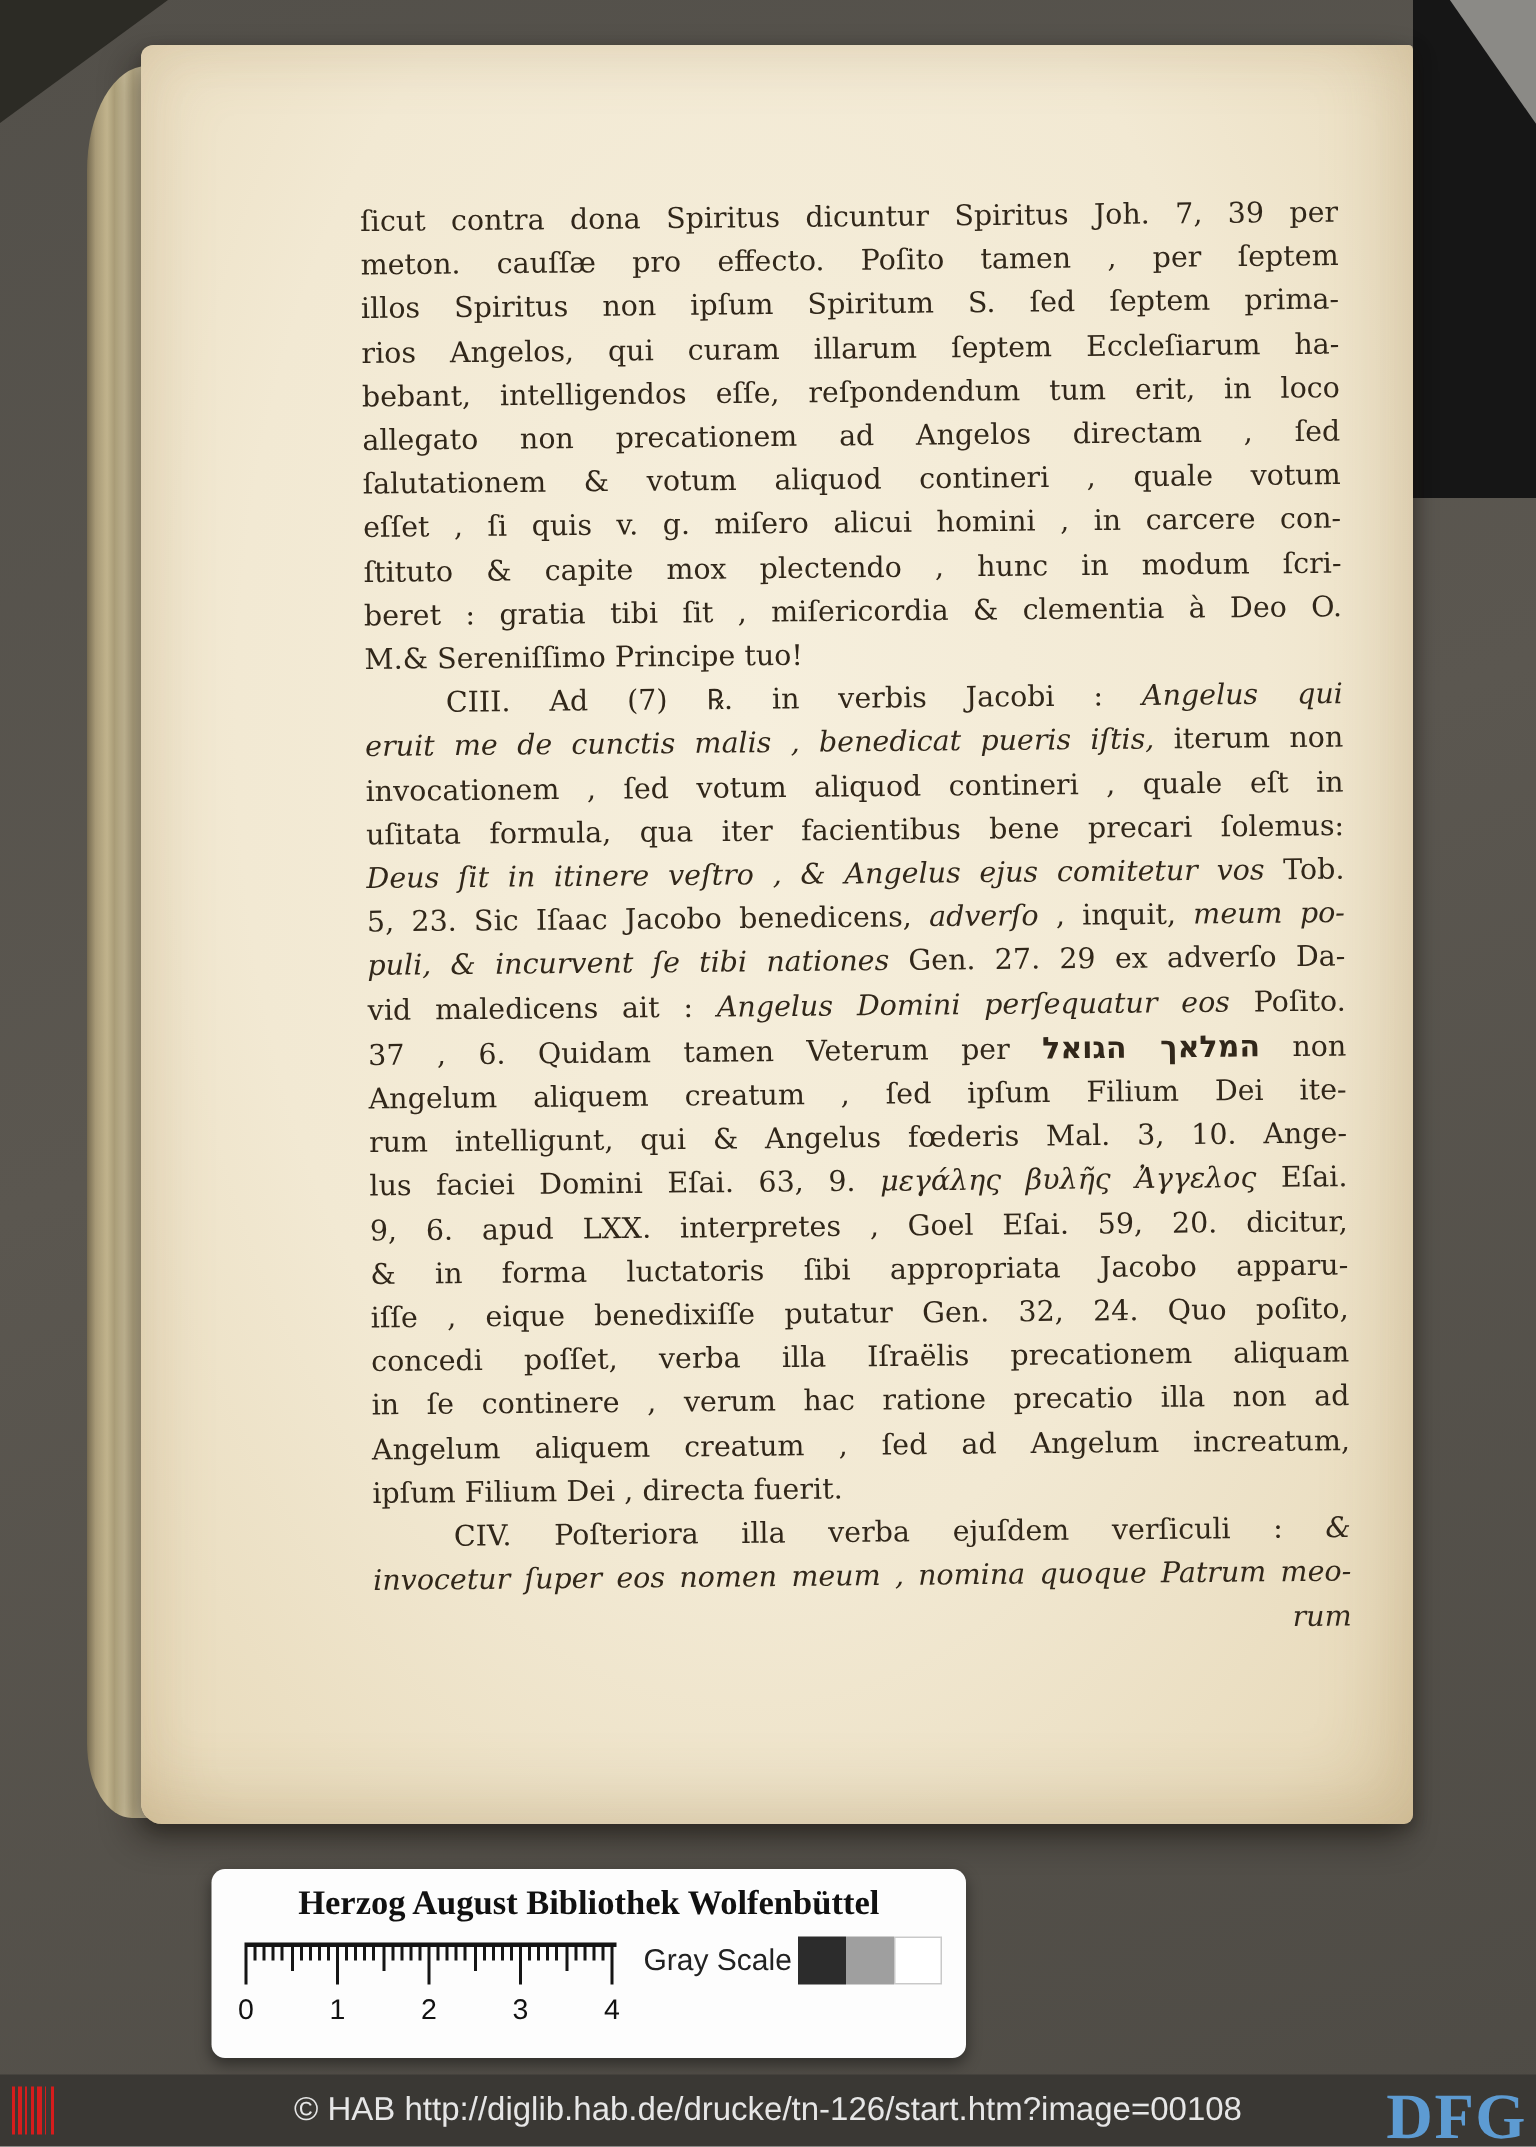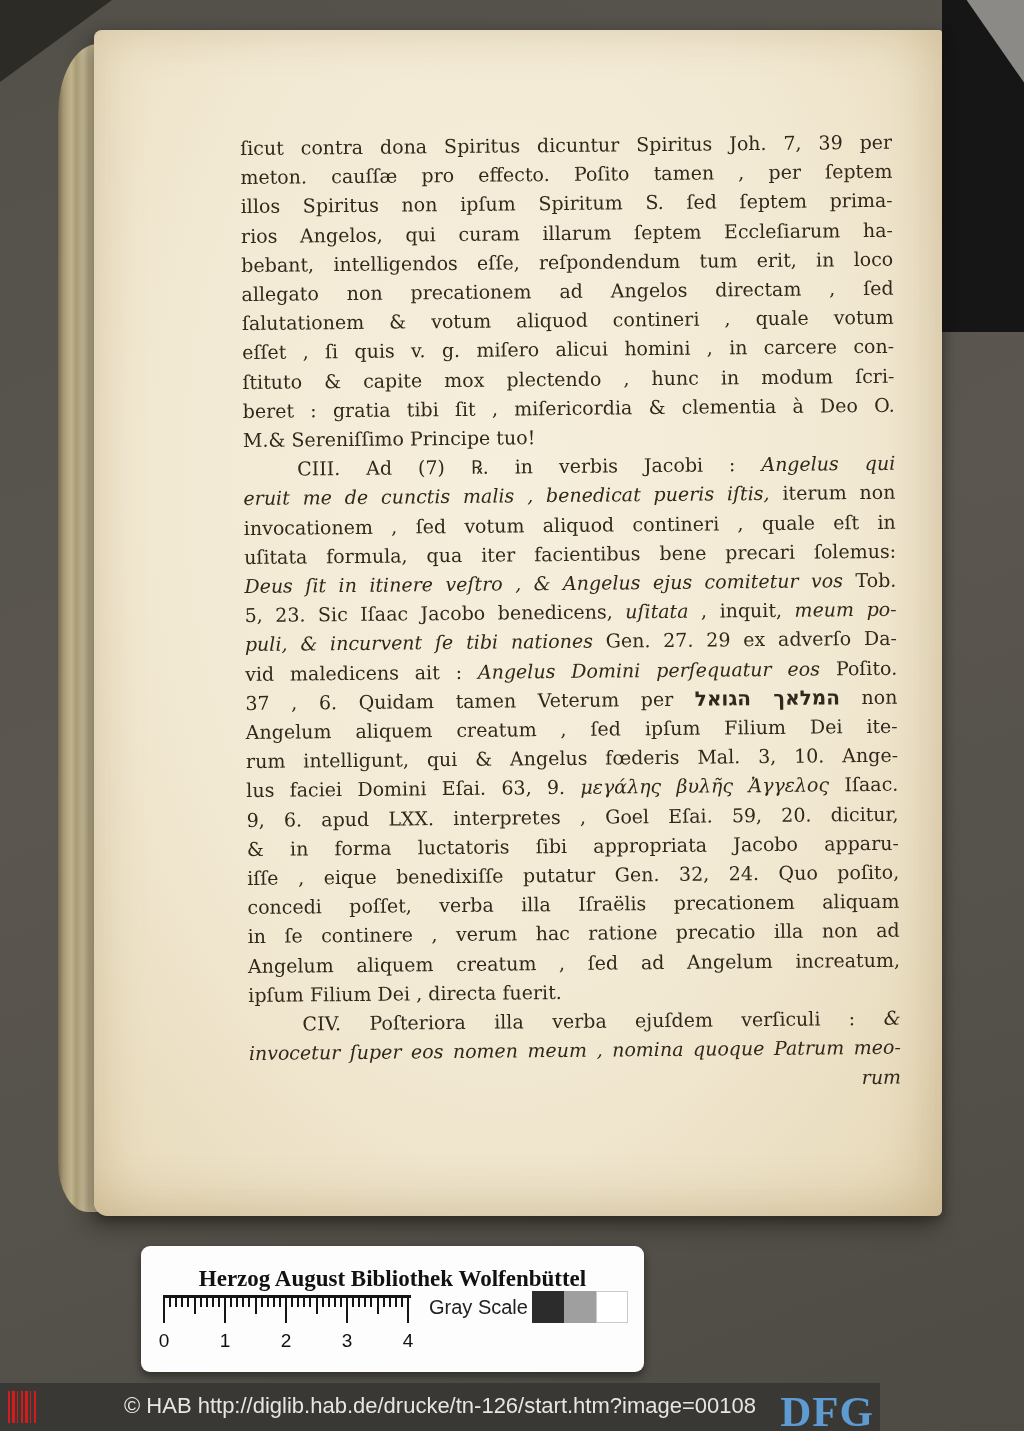--- a/index.html
+++ b/index.html
@@ -31,39 +31,39 @@
     font-family:"DejaVu Serif",serif;font-size:19px;line-height:29.2px;color:#31271a;}
   .tl{text-align:justify;text-align-last:justify;}
   .tl.end{text-align-last:left;}
   .tl.rgt{text-align:right;text-align-last:right;}
   .tl.ind{text-indent:54px;}
   .it,.grk{font-style:italic;}
   .heb{font-family:"DejaVu Sans",sans-serif;font-weight:bold;font-size:20px;}
   
   .scale-card{position:absolute;left:141px;top:1246px;width:503px;height:126px;
     background:#fdfdfd;border-radius:9px;box-shadow:0 4px 10px rgba(0,0,0,.45);}
-  .scale-title{margin:10px;padding-top:10px;text-align:center;
+  .scale-title{margin:0;padding-top:10px;text-align:center;
     font-family:"Liberation Serif",serif;font-weight:bold;font-size:23px;color:#111;}
   .ruler{position:absolute;left:22px;top:49px;width:248px;height:30px;border-top:3px solid #151515;}
   .tick{position:absolute;top:0;width:2px;background:#151515;}
   .tick.maj{height:25px;}
   .tick.mid{height:16px;}
   .tick.min{height:9px;}
   .ruler-labels{position:absolute;left:22px;top:84px;width:250px;height:24px;
     font-family:"Liberation Sans",sans-serif;font-size:19px;color:#111;}
   .rlab{position:absolute;transform:translateX(-50%);}
   .grayscale-label{position:absolute;left:288px;top:50px;
     font-family:"Liberation Sans",sans-serif;font-size:20px;color:#222;}
   .patches{position:absolute;left:391px;top:45px;display:flex;}
   .patch{width:32px;height:32px;box-sizing:border-box;}
   .patch.dark{background:#2c2c2c;}
   .patch.mid{background:#9f9f9f;}
   .patch.light{background:#ffffff;border:1px solid #c9c9c9;}
   
-  .footer{position:absolute;left:0;top:1383px;width:880px;height:48px;background:#3a3834;}
+  .footer{position:absolute;left:0;top:1383px;width:1024px;height:48px;background:#3a3834;}
   .barcode{position:absolute;left:8px;top:8px;width:30px;height:32px;
     background:repeating-linear-gradient(90deg,#d51c1c 0 2px,transparent 2px 4px,#d51c1c 4px 7px,transparent 7px 9px,#d51c1c 9px 10px,transparent 10px 13px);}
   .copyright{position:absolute;left:0;right:0;top:10px;text-align:center;
     font-family:"Liberation Sans",sans-serif;font-size:22px;color:#e6e6e6;}
   .dfg{position:absolute;right:6px;top:4px;font-family:Liberation Serif, serif;
     font-size:43px;font-weight:bold;color:#5d9bd2;letter-spacing:1px;}
 </style>
 </head>
 <body>
 
@@ -86,27 +86,27 @@
       <div class="tl"><span>ſalutationem &amp; votum aliquod contineri , quale votum</span></div>
       <div class="tl"><span>eſſet , ſi quis v. g. miſero alicui homini , in carcere con-</span></div>
       <div class="tl"><span>ſtituto &amp; capite mox plectendo , hunc in modum ſcri-</span></div>
       <div class="tl"><span>beret : gratia tibi ſit , miſericordia &amp; clementia à Deo O.</span></div>
       <div class="tl end"><span>M.&amp; Sereniſſimo Principe tuo!</span></div>
       <div class="tl ind"><span>CIII.  Ad (7) ℞. in verbis Jacobi : </span><span class="it">Angelus qui</span></div>
       <div class="tl"><span class="it">eruit me de cunctis malis , benedicat pueris iſtis,</span><span> iterum non</span></div>
       <div class="tl"><span>invocationem , ſed votum aliquod contineri , quale eſt in</span></div>
       <div class="tl"><span>uſitata formula, qua iter facientibus bene precari ſolemus:</span></div>
       <div class="tl"><span class="it">Deus ſit in itinere veſtro , &amp; Angelus ejus comitetur vos </span><span>Tob.</span></div>
-      <div class="tl"><span>5, 23. Sic Iſaac Jacobo benedicens, </span><span class="it">uſitata</span><span> , inquit, </span><span class="it">meum po-</span></div>
+      <div class="tl"><span>5, 23. Sic Iſaac Jacobo benedicens, </span><span class="it">adverſo</span><span> , inquit, </span><span class="it">meum po-</span></div>
       <div class="tl"><span class="it">puli, &amp; incurvent ſe tibi nationes </span><span>Gen. 27. 29  ex adverſo Da-</span></div>
       <div class="tl"><span>vid maledicens ait : </span><span class="it">Angelus Domini perſequatur eos </span><span>Poſito.</span></div>
       <div class="tl"><span>37 , 6. Quidam tamen Veterum per </span><span class="heb">המלאך הגואל</span><span> non</span></div>
       <div class="tl"><span>Angelum aliquem creatum , ſed ipſum Filium Dei ite-</span></div>
       <div class="tl"><span>rum intelligunt, qui &amp; Angelus fœderis Mal. 3, 10. Ange-</span></div>
-      <div class="tl"><span>lus faciei Domini Eſai. 63, 9. </span><span class="grk">μεγάλης βυλῆς Ἀγγελος</span><span> Iſaac.</span></div>
+      <div class="tl"><span>lus faciei Domini Eſai. 63, 9. </span><span class="grk">μεγάλης βυλῆς Ἀγγελος</span><span> Eſai.</span></div>
       <div class="tl"><span>9, 6. apud LXX. interpretes , Goel Eſai. 59, 20.  dicitur,</span></div>
       <div class="tl"><span>&amp; in forma luctatoris ſibi appropriata Jacobo apparu-</span></div>
       <div class="tl"><span>iſſe , eique benedixiſſe putatur Gen. 32, 24. Quo poſito,</span></div>
       <div class="tl"><span>concedi poſſet, verba illa Iſraëlis precationem aliquam</span></div>
       <div class="tl"><span>in ſe continere , verum hac ratione precatio illa non ad</span></div>
       <div class="tl"><span>Angelum aliquem creatum , ſed ad Angelum increatum,</span></div>
       <div class="tl end"><span>ipſum Filium Dei , directa fuerit.</span></div>
       <div class="tl ind"><span>CIV.  Poſteriora illa verba ejuſdem verſiculi : </span><span class="it">&amp;</span></div>
       <div class="tl"><span class="it">invocetur ſuper eos nomen meum , nomina quoque Patrum meo-</span></div>
       <div class="tl end rgt"><span class="it">rum</span></div>

